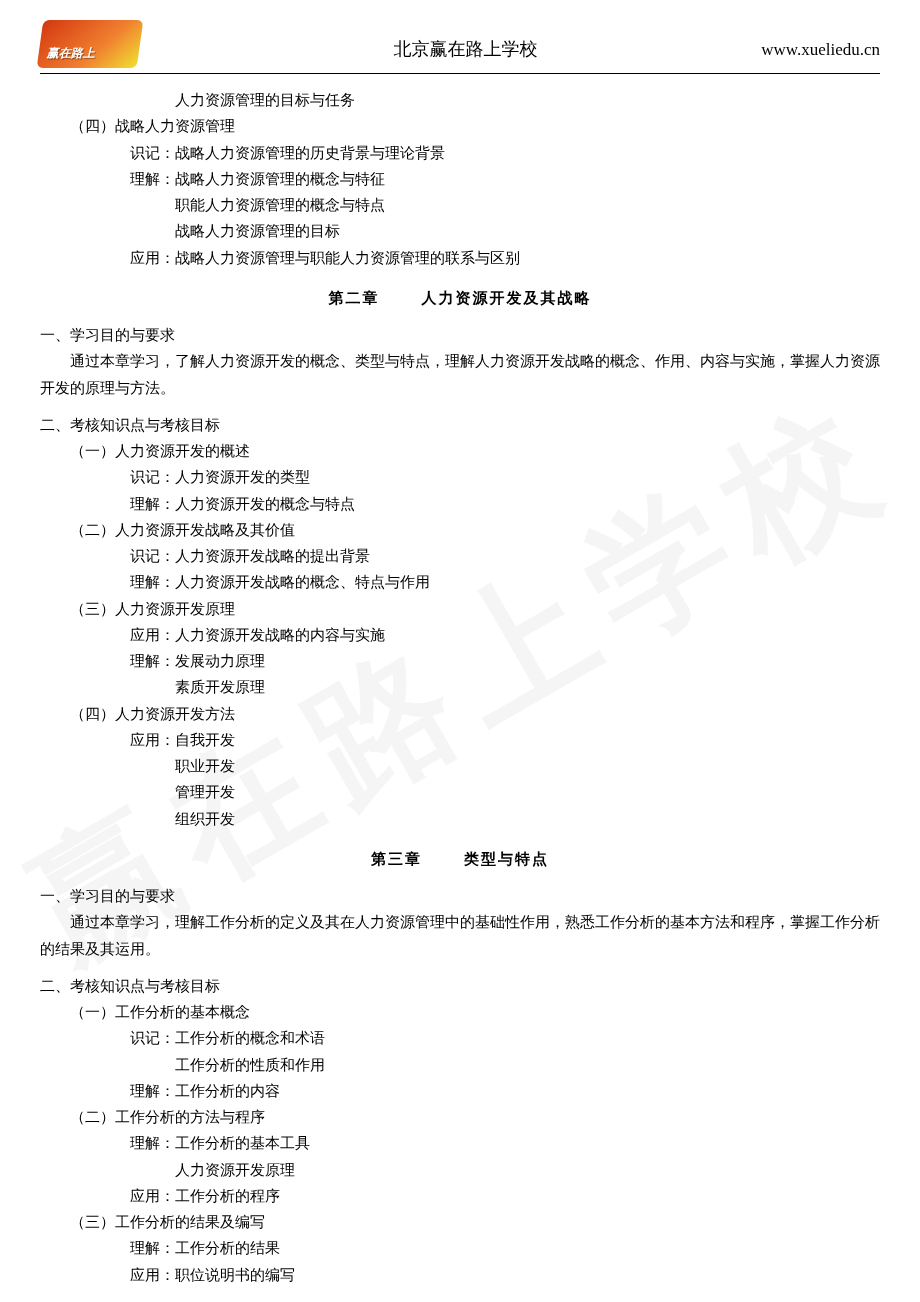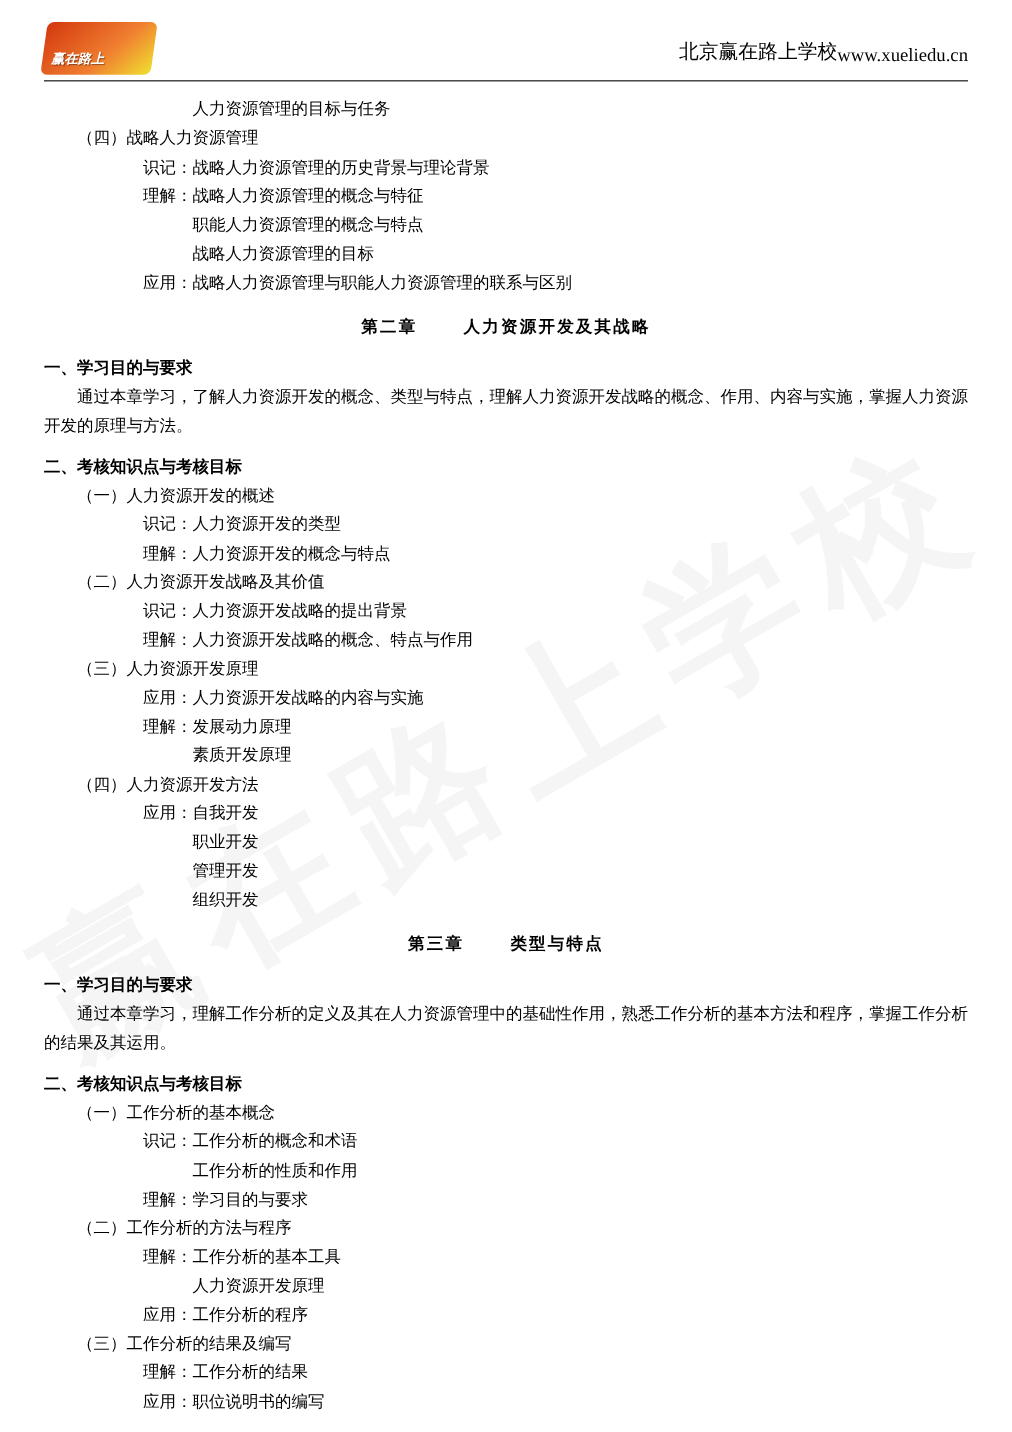--- a/index.html
+++ b/index.html
@@ -58,41 +58,41 @@
       bottom: 4px;
       color: #fff;
       font-size: 12px;
       font-weight: bold;
       font-style: italic;
       text-shadow: 1px 1px 1px rgba(0,0,0,0.4);
       transform: skewX(8deg);
     }
     .header-center {
       flex: 1;
-      text-align: right;
+      text-align: center;
       font-size: 18px;
-      font-family: Liberation Mono, monospace;
+      font-family: Liberation Sans, sans-serif;
       padding-bottom: 3px;
     }
     .header-right {
       font-size: 17px;
       font-family: "Times New Roman", "SimSun", serif;
       padding-bottom: 3px;
       text-align: right;
     }
     .page-body {
       padding: 8px 40px 10px 40px;
     }
     .line {
       display: block;
     }
     .indent1 { padding-left: 2em; }
     .indent2 { padding-left: 6em; }
     .indent3 { padding-left: 9em; }
-    .bold { font-weight: bold; margin-top: 11px; }
+    .bold { font-weight: normal; margin-top: 11px; }
     .chapter-title {
       text-align: center;
       font-weight: bold;
       margin: 14px 0 6px 0;
       letter-spacing: 2px;
     }
     .chapter-num {
       display: inline-block;
       margin-right: 2.8em;
     }
@@ -165,21 +165,21 @@
       <span class="chapter-num">第三章</span><span>类型与特点</span>
     </div>
 
     <span class="line bold">一、学习目的与要求</span>
     <p class="line text-indent">通过本章学习，理解工作分析的定义及其在人力资源管理中的基础性作用，熟悉工作分析的基本方法和程序，掌握工作分析的结果及其运用。</p>
     <span class="line bold">二、考核知识点与考核目标</span>
 
     <span class="line indent1">（一）工作分析的基本概念</span>
     <span class="line indent2">识记：工作分析的概念和术语</span>
     <span class="line indent3">工作分析的性质和作用</span>
-    <span class="line indent2">理解：学习目的与要求</span>
+    <span class="line indent2">理解：工作分析的内容</span>
 
     <span class="line indent1">（二）工作分析的方法与程序</span>
     <span class="line indent2">理解：工作分析的基本工具</span>
     <span class="line indent3">人力资源开发原理</span>
     <span class="line indent2">应用：工作分析的程序</span>
 
     <span class="line indent1">（三）工作分析的结果及编写</span>
     <span class="line indent2">理解：工作分析的结果</span>
     <span class="line indent2">应用：职位说明书的编写</span>
 

